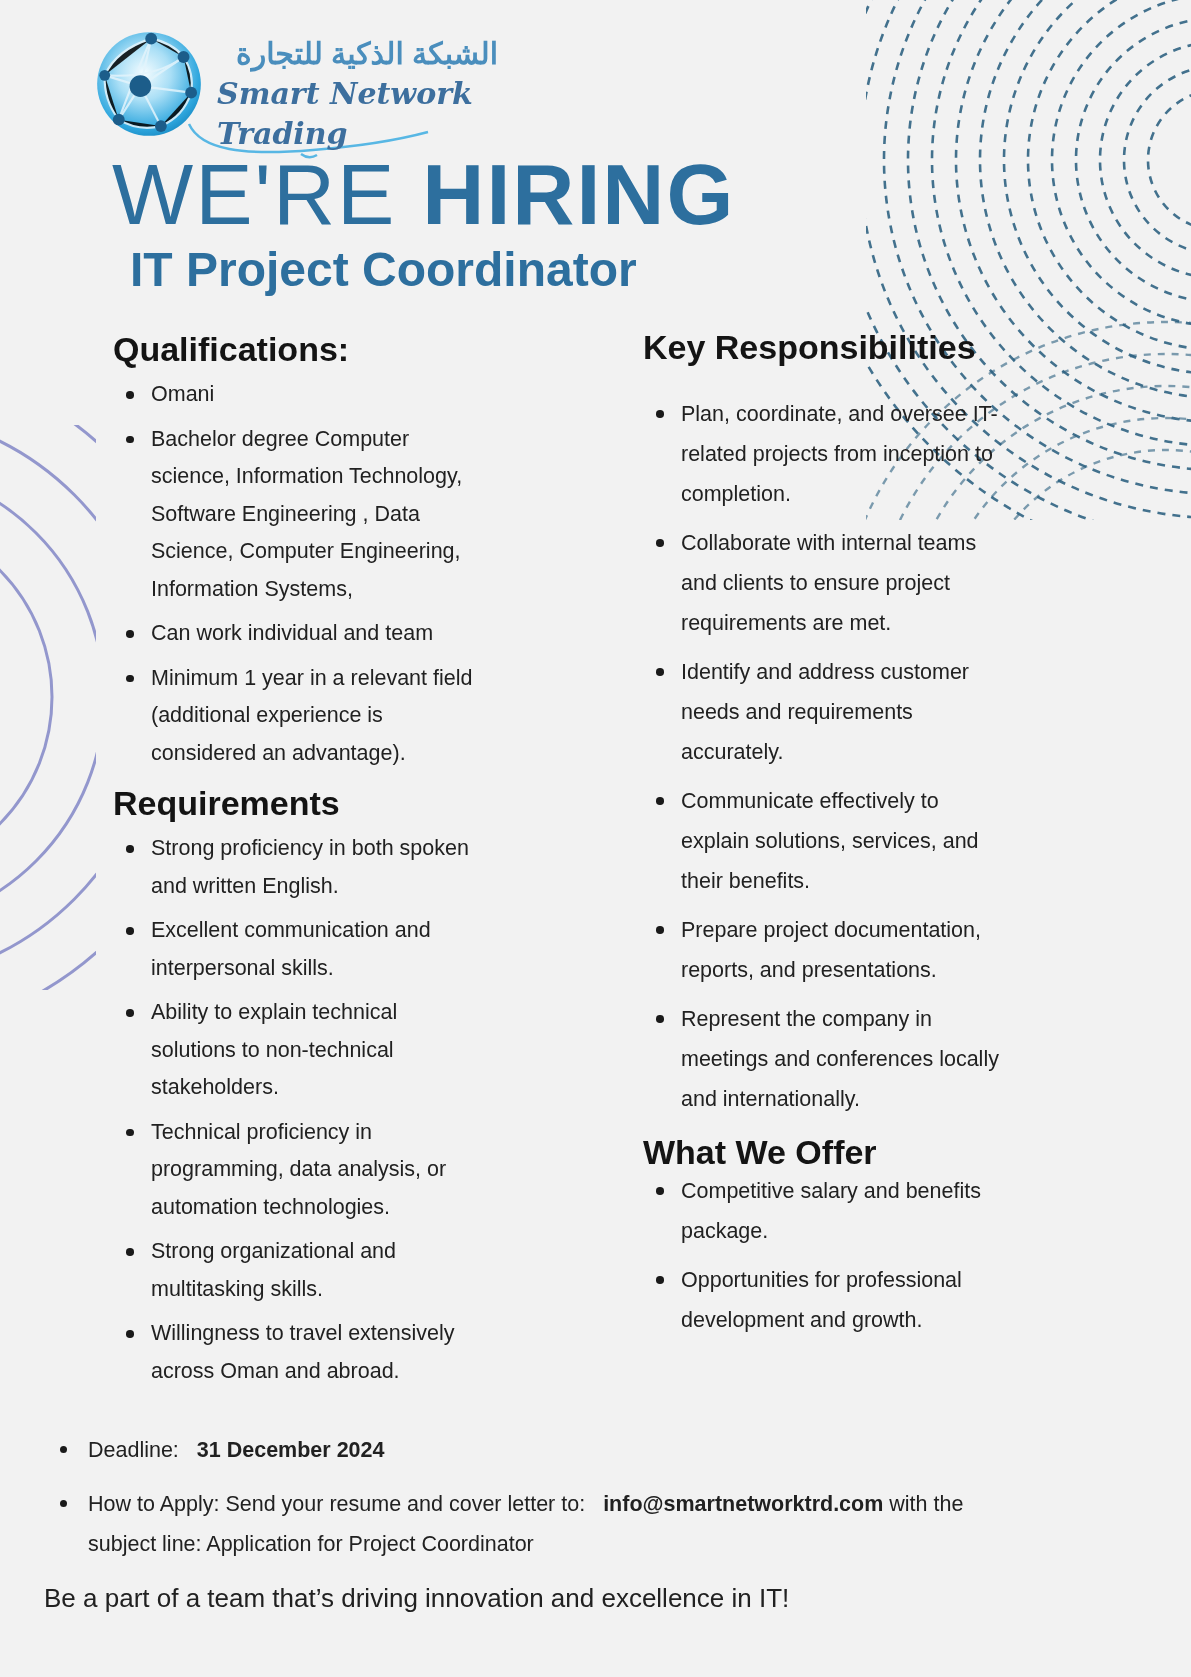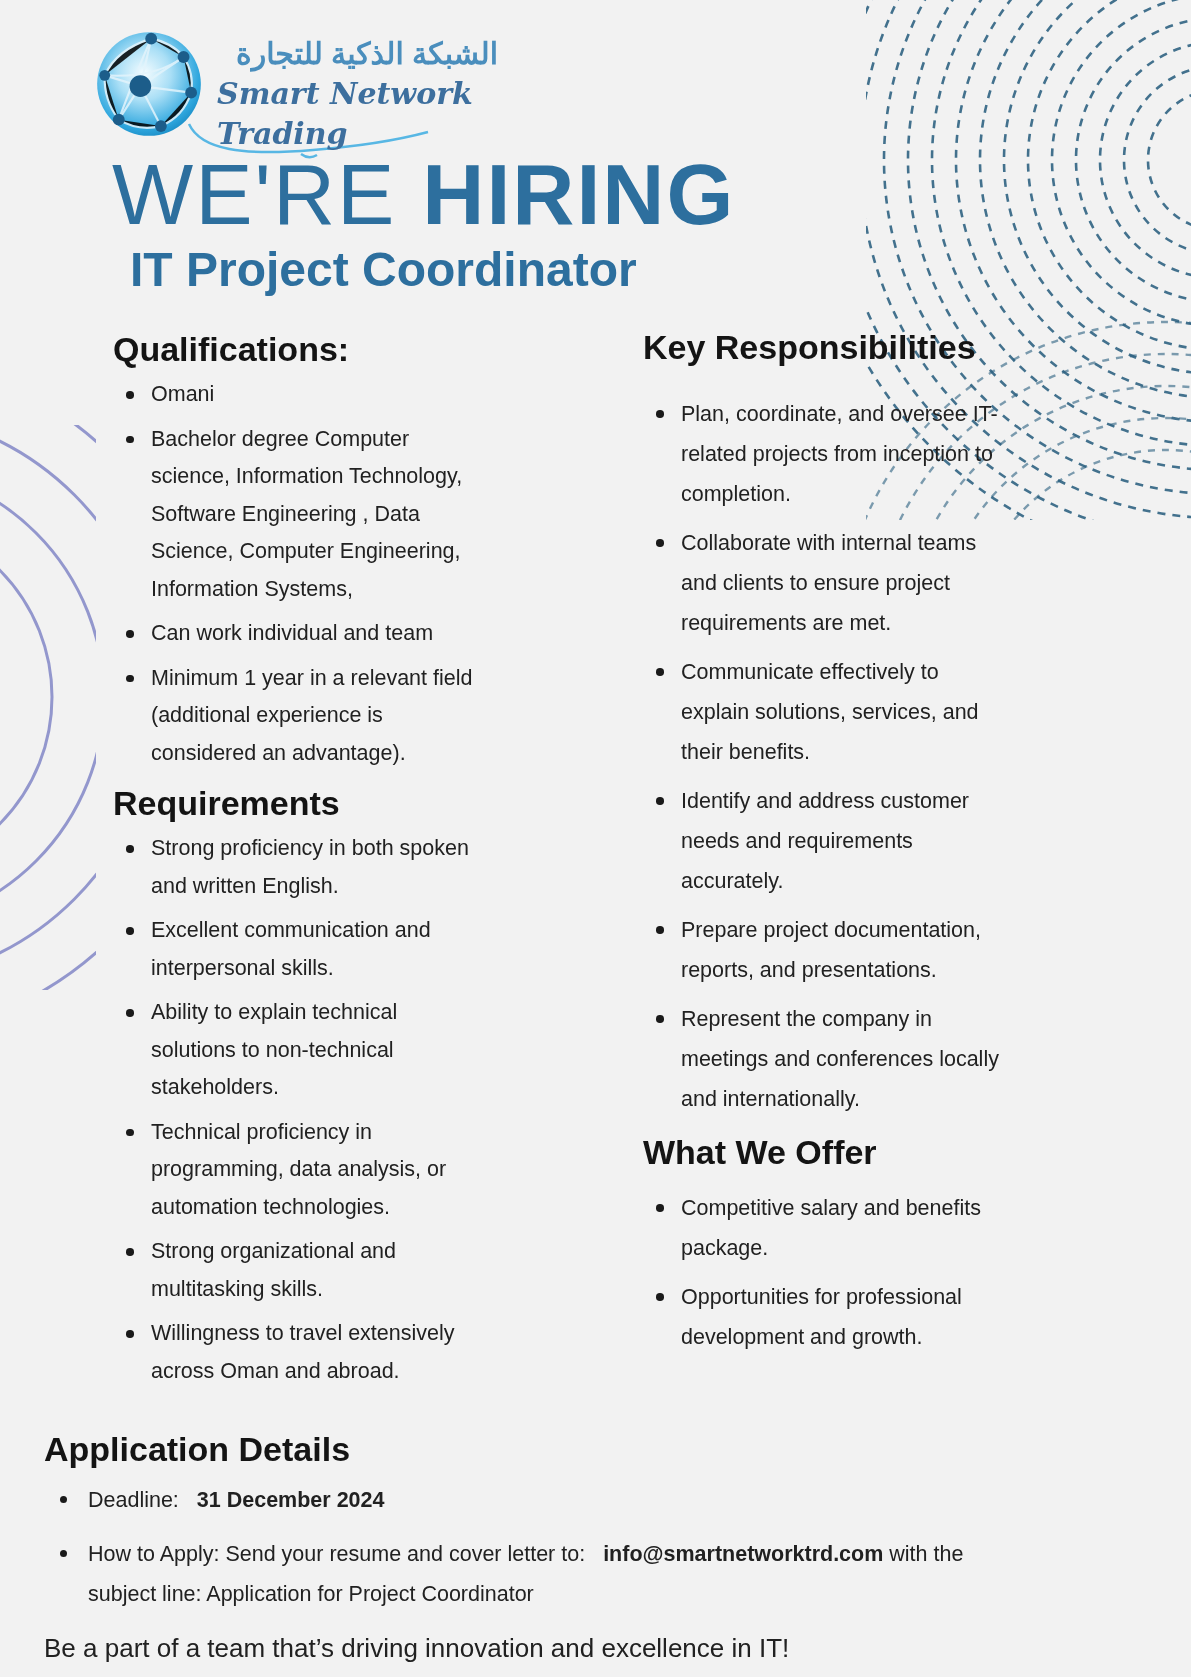--- a/index.html
+++ b/index.html
@@ -34,21 +34,21 @@
   ul{list-style:none;margin:0;padding:0;}
   li{position:relative;padding-left:38px;font-size:21.5px;white-space:pre-line;color:#212121;}
   li::before{content:"";position:absolute;left:13px;width:7.5px;height:7.5px;border-radius:50%;background:#1a1a1a;}
   .col-left li{line-height:37.5px;margin-bottom:7px;}
   .col-left li::before{top:15px;}
   .col-right li{line-height:40px;margin-bottom:9px;}
   .col-right li::before{top:16px;}
   .col-left h3{margin-bottom:8px;}
   .heading-requirements{margin-top:12px;}
   .heading-responsibilities{margin-bottom:28px;}
-  .heading-offer{margin-top:14px;margin-bottom:17px;}
+  .heading-offer{margin-top:14px;margin-bottom:0;}
   
   .application{position:absolute;left:44px;top:1430px;width:1015px;}
   .application h3{margin-bottom:12px;}
   .application li{line-height:40px;margin-bottom:14px;padding-left:44px;}
   .application li::before{top:16px;left:16px;width:7px;height:7px;}
   .application .bold{font-weight:700;margin-left:12px;}
   .closing{margin:4px 0 0 0;font-size:26px;line-height:40px;color:#212121;}
 </style>
 </head>
 <body>
@@ -175,43 +175,42 @@
 
   <div class="col-right">
     <h3 class="heading-responsibilities">Key Responsibilities</h3>
     <ul>
       <li>Plan, coordinate, and oversee IT-
 related projects from inception to
 completion.</li>
       <li>Collaborate with internal teams
 and clients to ensure project
 requirements are met.</li>
+      <li>Identify and address customer
+needs and requirements
+accurately.</li>
       <li>Communicate effectively to
 explain solutions, services, and
 their benefits.</li>
-      <li>Identify and address customer
-needs and requirements
-accurately.</li>
       <li>Prepare project documentation,
 reports, and presentations.</li>
       <li>Represent the company in
 meetings and conferences locally
 and internationally.</li>
     </ul>
     <h3 class="heading-offer">What We Offer</h3>
     <ul>
       <li>Competitive salary and benefits
 package.</li>
       <li>Opportunities for professional
 development and growth.</li>
     </ul>
   </div>
 
   <div class="application">
-    <h3>Application Details</h3>
     <ul>
       <li><span>Deadline: </span><span class="bold">31 December 2024</span></li>
       <li><span>How to Apply: Send your resume and cover letter to: </span><span class="bold">info@smartnetworktrd.com</span><span> with the
 subject line: Application for Project Coordinator</span></li>
     </ul>
     <p class="closing">Be a part of a team that’s driving innovation and excellence in IT!</p>
   </div>
 
 </div>
 

